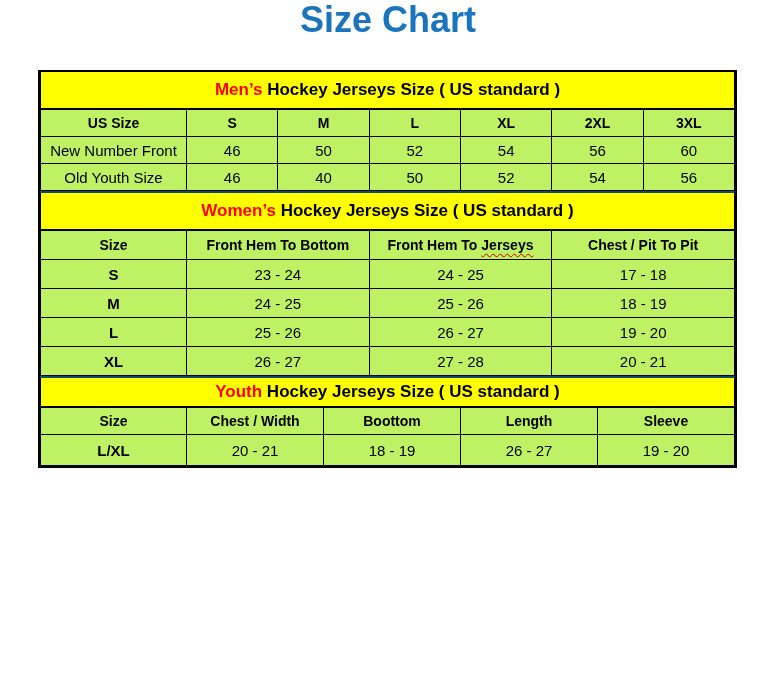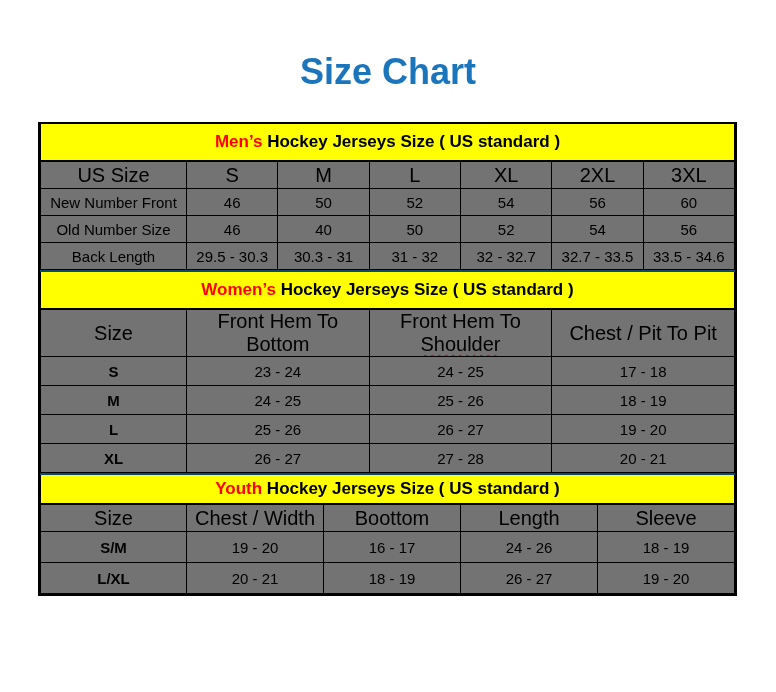--- a/index.html
+++ b/index.html
@@ -1,35 +1,35 @@
 <!DOCTYPE html>
 <html><head>
 <meta charset="utf-8">
 <style>
   html,body { margin:0; padding:0; }
   body {
     width:776px; height:692px; background:#ffffff; overflow:hidden;
     font-family:"Liberation Sans", sans-serif; color:#000;
   }
-  .page { padding-top:52px; }
+  .page { }
   .title {
     margin:0 0 30px 0; text-align:center;
     font-size:36px; font-weight:bold; line-height:40px;
     color:#1b75bc; letter-spacing:0px;
   }
-  .chart { width:695px; margin-left:38px; border:2px solid #000; background:#737373; }
+  .chart { width:695px; margin-left:38px; border:2px solid #000; background:#bef264; }
   table { border-collapse:collapse; width:100%; table-layout:fixed; }
   td,th { border:1px solid #000; text-align:center; vertical-align:middle; padding:0 2px; overflow:hidden; }
   .band td {
     background:#ffff00; font-weight:bold; font-size:17px; height:36px;
     border-top:2px solid #0c4a6e; border-bottom:2px solid #000;
   }
   table:first-child .band td { border-top:0; }
   .band .accent { color:#ff0000; }
-  th { font-weight:normal; font-size:20px; }
+  th { font-weight:bold; font-size:14px; }
   td.val, td.lab { font-size:15px; font-weight:normal; }
   .men  tr.head th, .men  tr.data td { height:26px; }
   .women tr.head th, .women tr.data td { height:28px; }
   .youth tr.head th { height:26px; }
   .youth tr.data td { height:30px; }
   .youth .band td { height:28px; }
   .women td.lab, .youth td.lab { font-weight:bold; }
   .misspell {
     text-decoration-line:underline;
     text-decoration-style:wavy;
@@ -67,53 +67,44 @@
       <tr class="data">
         <td class="lab">New Number Front</td>
         <td class="val">46</td>
         <td class="val">50</td>
         <td class="val">52</td>
         <td class="val">54</td>
         <td class="val">56</td>
         <td class="val">60</td>
       </tr>
       <tr class="data">
-        <td class="lab">Old Number Size</td>
+        <td class="lab">Old Youth Size</td>
         <td class="val">46</td>
         <td class="val">40</td>
         <td class="val">50</td>
         <td class="val">52</td>
         <td class="val">54</td>
         <td class="val">56</td>
-      </tr>
-      <tr class="data">
-        <td class="lab">Back Length</td>
-        <td class="val">29.5 - 30.3</td>
-        <td class="val">30.3 - 31</td>
-        <td class="val">31 - 32</td>
-        <td class="val">32 - 32.7</td>
-        <td class="val">32.7 - 33.5</td>
-        <td class="val">33.5 - 34.6</td>
       </tr>
     </tbody>
       </table>
 
     <table class="women">
       <colgroup>
           <col style="width:146px">
           <col span="3">
         </colgroup>
       <tbody>
           <tr class="band">
         <td colspan="4"><span class="accent">Women’s</span><span> Hockey Jerseys Size ( US standard )</span></td>
       </tr>
       <tr class="head">
         <th>Size</th>
         <th>Front Hem To Bottom</th>
-        <th><span>Front Hem To </span><span class="misspell">Shoulder</span></th>
+        <th><span>Front Hem To </span><span class="misspell">Jerseys</span></th>
         <th>Chest / Pit To Pit</th>
       </tr>
       <tr class="data">
         <td class="lab">S</td>
         <td class="val">23 - 24</td>
         <td class="val">24 - 25</td>
         <td class="val">17 - 18</td>
       </tr>
       <tr class="data">
         <td class="lab">M</td>
@@ -146,27 +137,20 @@
         <td colspan="5"><span class="accent">Youth</span><span> Hockey Jerseys Size ( US standard )</span></td>
       </tr>
       <tr class="head">
         <th>Size</th>
         <th>Chest / Width</th>
         <th>Boottom</th>
         <th>Length</th>
         <th>Sleeve</th>
       </tr>
       <tr class="data">
-        <td class="lab">S/M</td>
-        <td class="val">19 - 20</td>
-        <td class="val">16 - 17</td>
-        <td class="val">24 - 26</td>
-        <td class="val">18 - 19</td>
-      </tr>
-      <tr class="data">
         <td class="lab">L/XL</td>
         <td class="val">20 - 21</td>
         <td class="val">18 - 19</td>
         <td class="val">26 - 27</td>
         <td class="val">19 - 20</td>
       </tr>
     </tbody>
       </table>
 
   </div>

